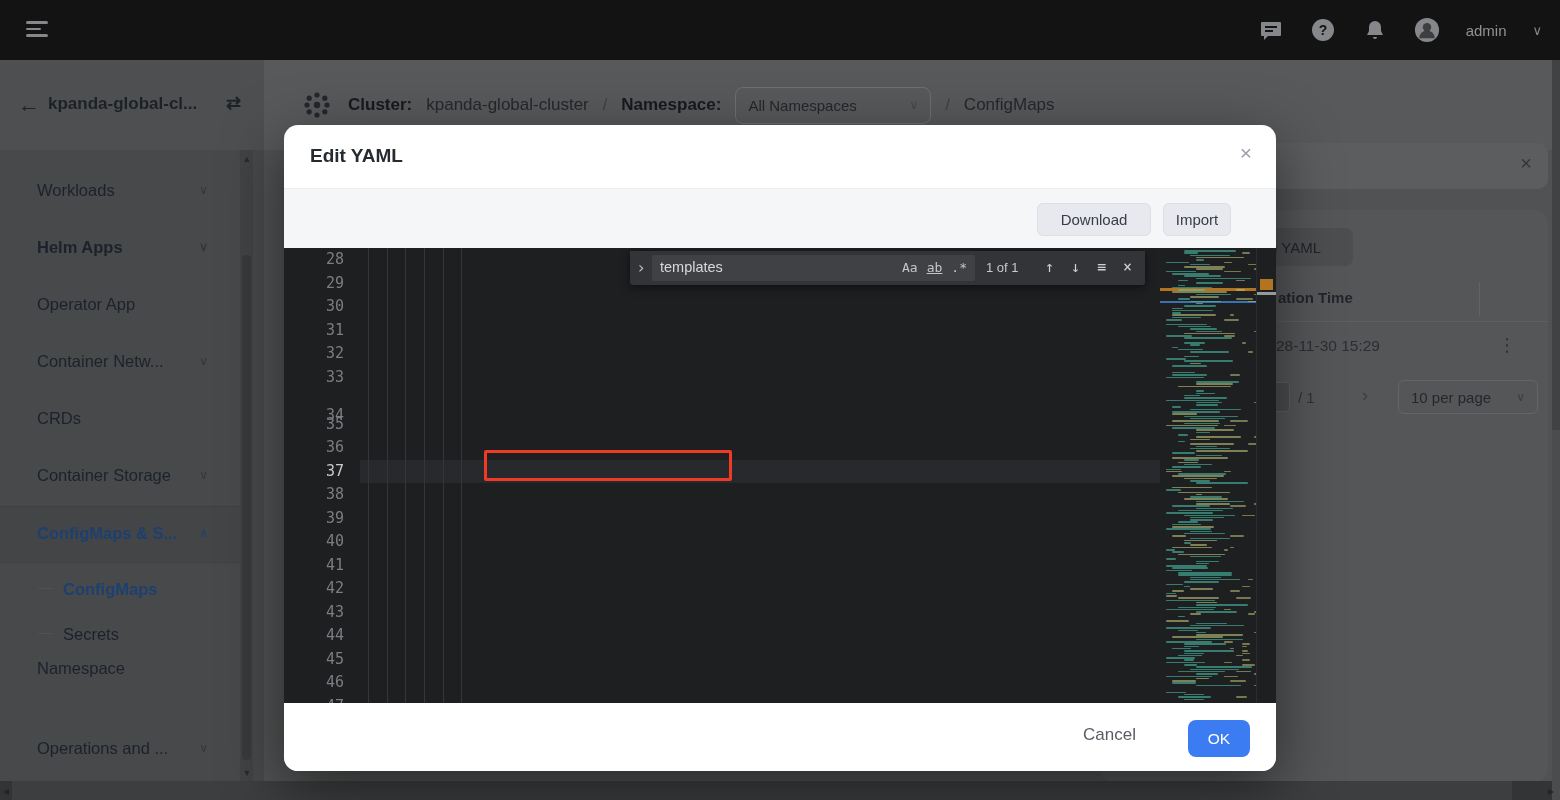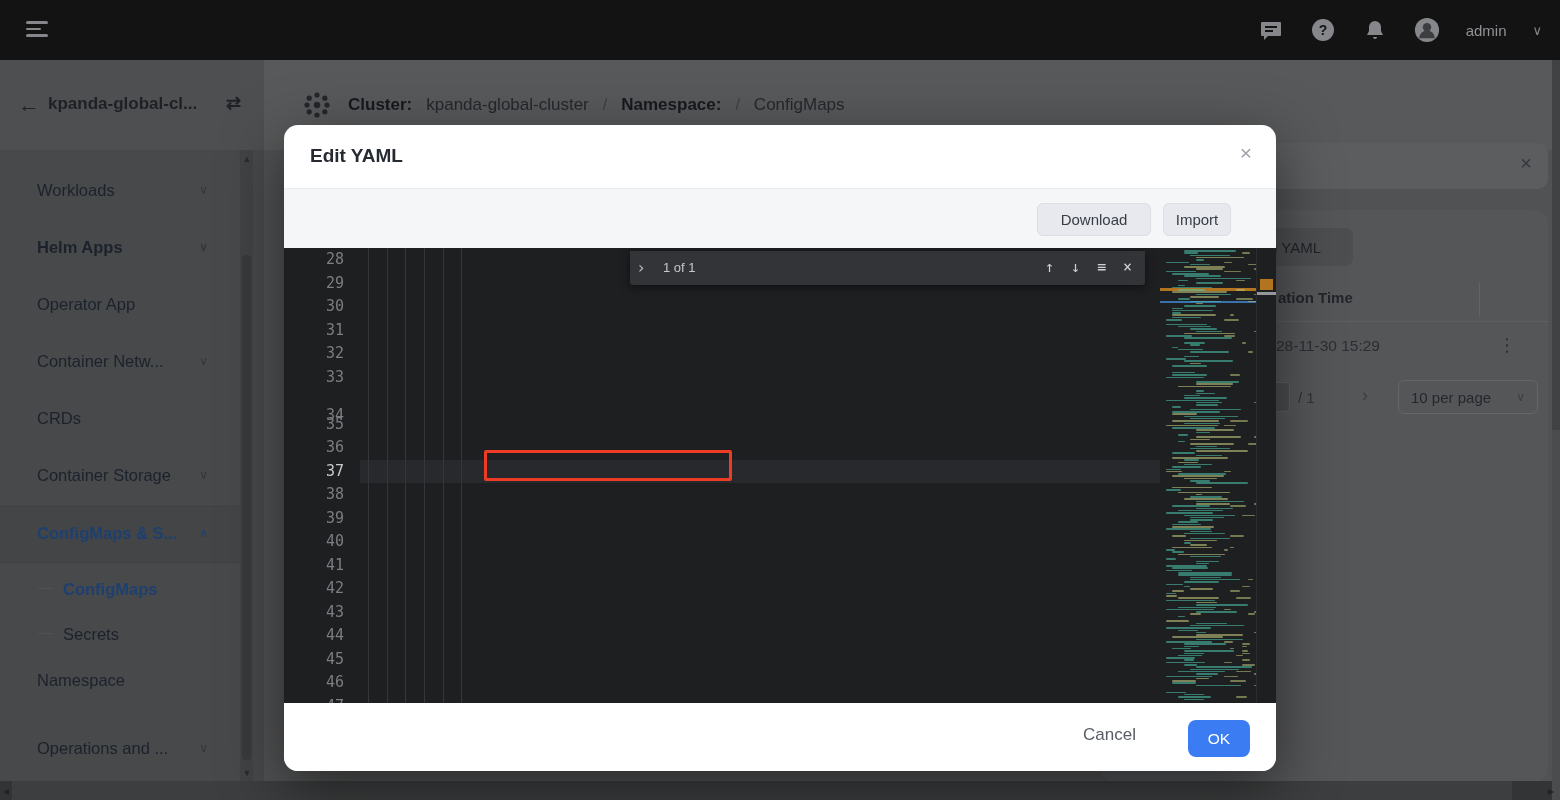--- a/index.html
+++ b/index.html
@@ -182,20 +182,24 @@
             <circle cx="17" cy="27" r="2.6"></circle>
             <circle cx="9.2" cy="23.8" r="2.6"></circle>
             <circle cx="7" cy="17" r="2.6"></circle>
             <circle cx="9.2" cy="10.2" r="2.6"></circle>
           </g>
       </svg>
       <span class="crumb-label">Cluster:</span>
       <span class="crumb-val">kpanda-global-cluster</span>
       <span class="crumb-sep">/</span>
       <span class="crumb-label">Namespace:</span>
+      <span class="ns-select">
+        <span>All Namespaces</span>
+        <span class="ns-caret">∨</span>
+      </span>
       <span class="crumb-sep">/</span>
       <span class="crumb-val">ConfigMaps</span>
     </div>
   </div>
 
   <div class="sidebar">
     <div id="sidebar-items">
         <div class="side-item" style="top: 22px;">
           <span class="lbl">Workloads</span>
           <span class="chev">∨</span>
@@ -223,21 +227,21 @@
           <span class="chev">∧</span>
         </div>
         <div class="side-item sub" style="top: 421px;">
           <span class="dash">—</span>
           <span class="lbl blue">ConfigMaps</span>
         </div>
         <div class="side-item sub" style="top: 466px;">
           <span class="dash">—</span>
           <span class="lbl">Secrets</span>
         </div>
-        <div class="side-item" style="top: 512px; padding-left: 12px;">
+        <div class="side-item" style="top: 500px; padding-left: 12px;">
           <span class="lbl">Namespace</span>
         </div>
         <div class="side-item" style="top: 580px;">
           <span class="lbl">Operations and ...</span>
           <span class="chev">∨</span>
         </div>
       </div>
     <div class="side-scroll"></div>
     <div class="side-thumb"></div>
     <div class="side-arrow" style="top:4px">▲</div>
@@ -308,20 +312,26 @@
           <div style="top: 376px; line-height: 23.5px;">44</div>
           <div style="top: 399.5px; line-height: 23.5px;">45</div>
           <div style="top: 423px; line-height: 23.5px;">46</div>
           <div style="top: 446.5px; line-height: 23.5px;">47</div>
         </div>
       <div id="code-rows"></div>
       <div class="red-box"></div>
 
       <div class="findbar">
         <span class="fb-toggle">›</span>
+        <span class="fb-input">
+          <span class="q">templates</span>
+          <span class="fb-opt">Aa</span>
+          <span class="fb-opt uw">ab</span>
+          <span class="fb-opt">.*</span>
+        </span>
         <span class="fb-count">1 of 1</span>
         <span class="fb-acts">
           <span class="fb-ic">↑</span>
           <span class="fb-ic">↓</span>
           <span class="fb-ic">≡</span>
           <span class="fb-ic">×</span>
         </span>
       </div>
 
       <div class="minimap" id="minimap">

